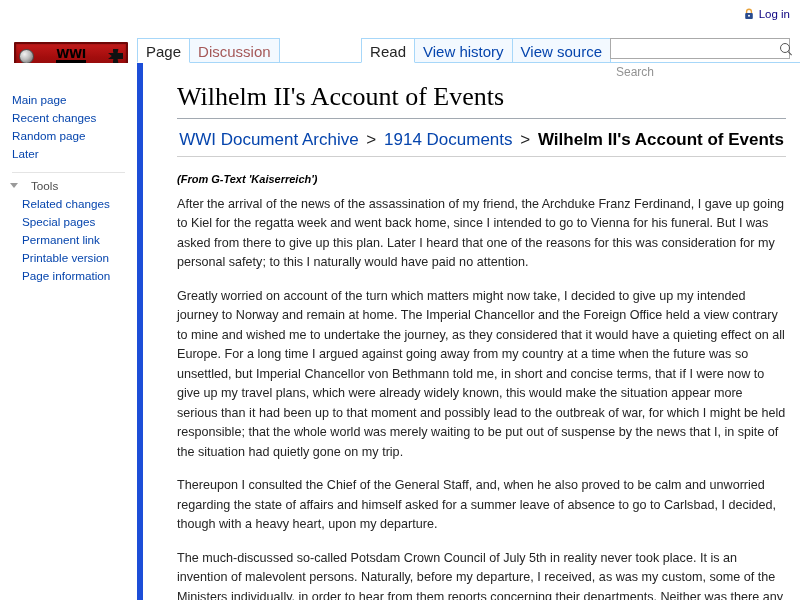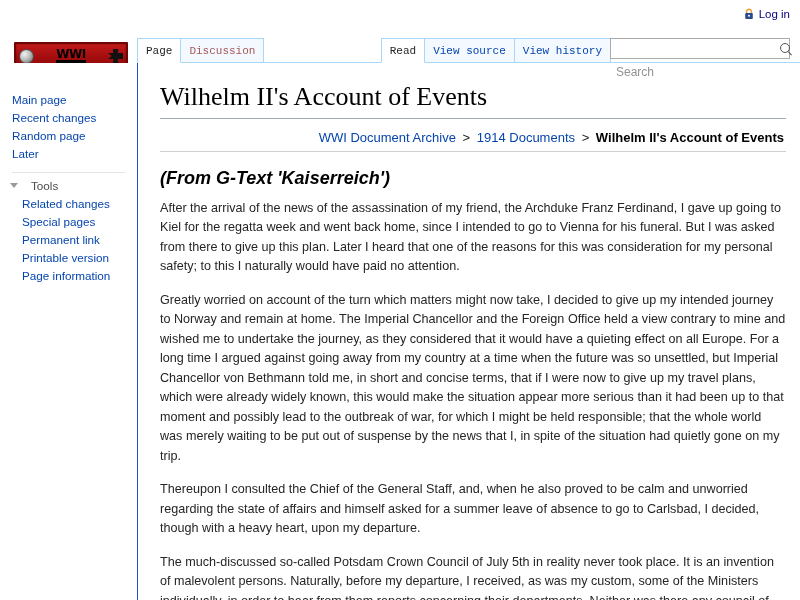--- a/index.html
+++ b/index.html
@@ -102,29 +102,28 @@
     display: flex; align-items: flex-end;
   }
   .tabs-right {
     position: absolute; right: 190px; bottom: 0;
     display: flex; align-items: flex-end;
   }
   .tab {
     height: 25px;
     line-height: 25px;
     padding: 0 8px;
-    font-size: 11px;
+    font-size: 15px;
     border: 1px solid #a7d7f9;
     border-bottom: none;
     background: #f3f9ff;
     color: #0645ad;
     cursor: pointer;
     white-space: nowrap;
     margin-right: -1px;
-    font-family: Liberation Mono, monospace;
   }
   .tab.selected {
     background: #ffffff;
     color: #252525;
     border-color: #a7d7f9;
     border-bottom: 1px solid #ffffff;
     position: relative;
     z-index: 3;
   }
   .tab.new { color: #a55858; }
@@ -224,56 +223,56 @@
     border-right: 4px solid transparent;
     border-top: 5px solid #9a9a9a;
   }
   .tools-list .nav-link { padding-left: 22px; }
 
   
   #content {
     position: absolute;
     left: 137px; top: 63px; right: 0; bottom: 0;
     background: #ffffff;
-    border-left: 1px solid #1d4ed8;
-    padding: 18px 14px 0 22px;
+    border-left: 6px solid #1d4ed8;
+    padding: 18px 14px 0 34px;
     overflow: hidden;
   }
   #page-title {
     font-family: "Liberation Serif", serif;
     font-size: 26px;
     font-weight: normal;
     line-height: 1.25;
     margin: 0 0 4px 0;
     padding: 0;
     color: #000;
   }
   .title-rule {
     height: 1px;
     background: #a2a9b1;
     margin: 2px 0 0 0;
   }
   #breadcrumb {
     text-align: right;
-    font-size: 13px;
+    font-size: 17px;
     padding: 11px 2px 6px 0;
     color: #202122;
   }
   #breadcrumb a { color: #0645ad; text-decoration: none; cursor: pointer; }
   #breadcrumb .sep { color: #202122; margin: 0 3px; }
   #breadcrumb .current { font-weight: bold; color: #000; }
   .breadcrumb-rule {
     height: 1px;
     background: #cfcfcf;
     margin-bottom: 16px;
   }
   .intro-note {
     font-weight: bold;
     font-style: italic;
-    font-size: 18px;
+    font-size: 11px;
     margin: 0 0 10px 0;
     color: #000;
   }
   .body-p {
     margin: 0 0 14px 0;
     line-height: 1.55;
     font-size: 12.6px;
     color: #252525;
     text-align: left;
   }
@@ -308,22 +307,22 @@
 <div id="tab-bar">
   <div id="tab-underline"></div>
 
   <div class="tabs-left">
     <div class="tab selected">Page</div>
     <div class="tab new">Discussion</div>
   </div>
 
   <div class="tabs-right">
     <div class="tab selected">Read</div>
+    <div class="tab">View history</div>
     <div class="tab">View source</div>
-    <div class="tab">View history</div>
   </div>
 
   <div id="search-box">
     <input id="search-input" type="text" placeholder="Search" style="">
     <span class="search-icon"></span>
   </div>
 </div>
 
 <div id="sidebar">
   <ul class="nav-list">

